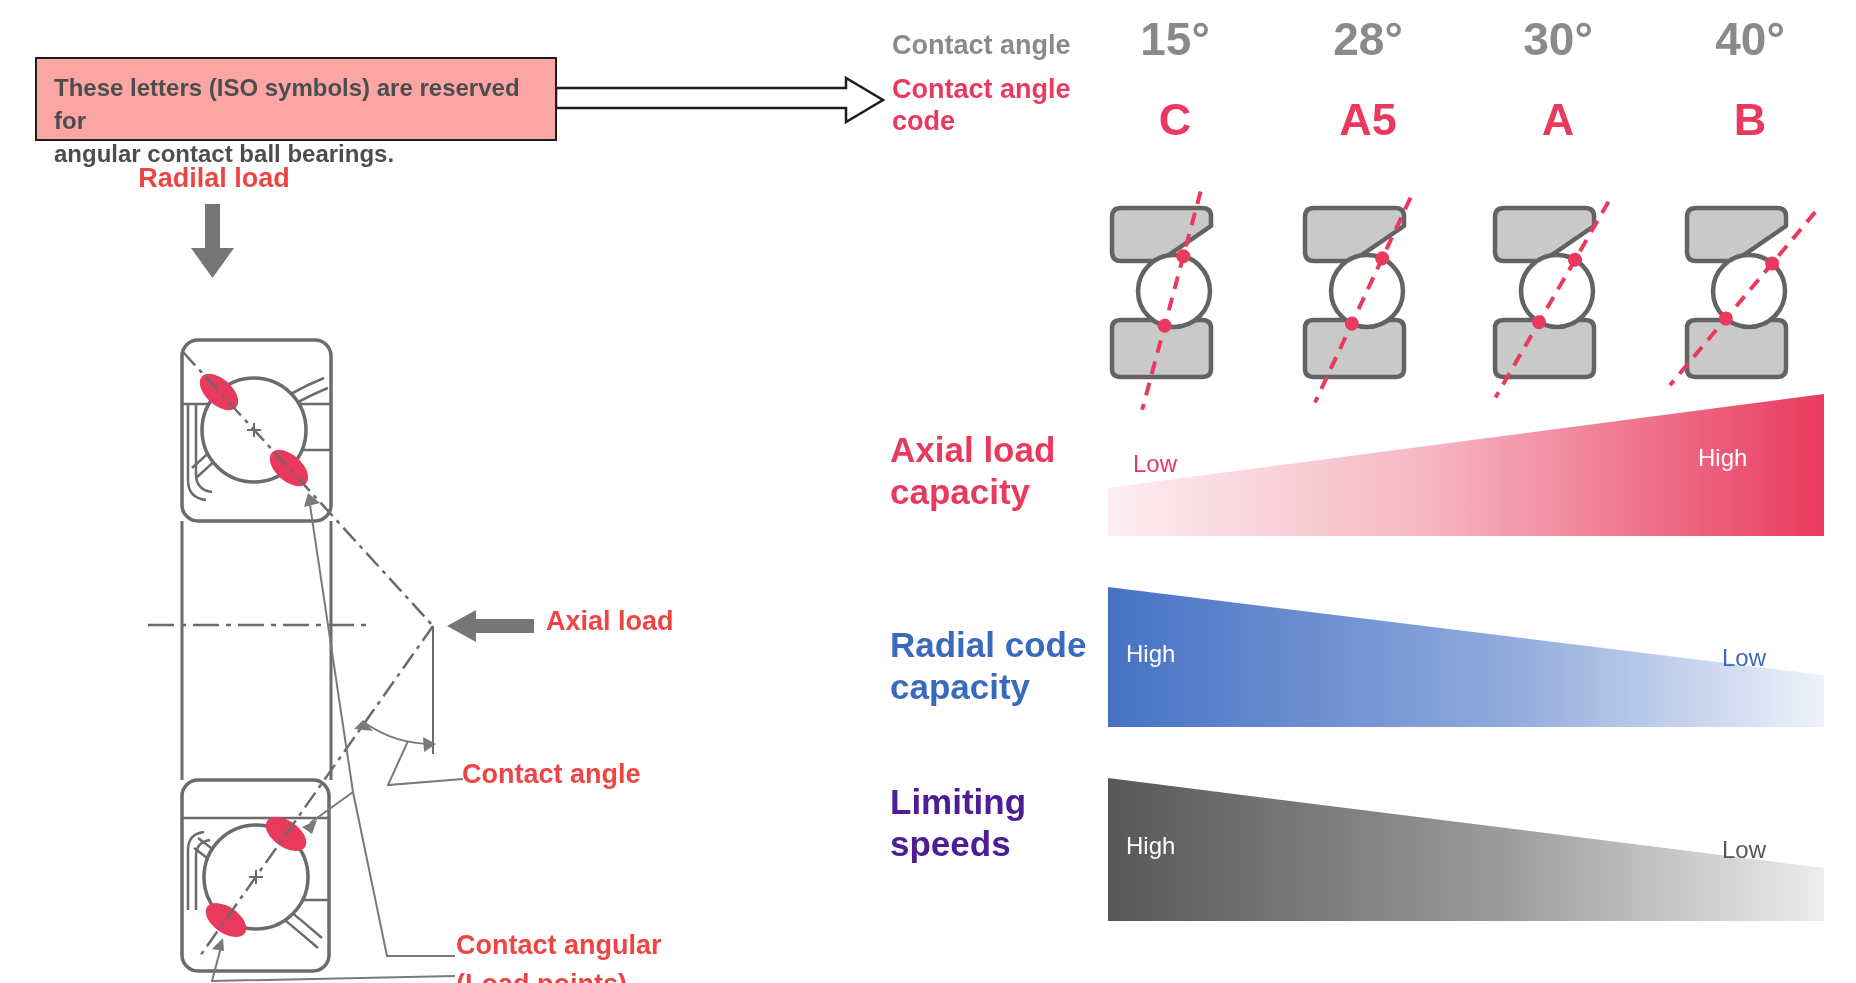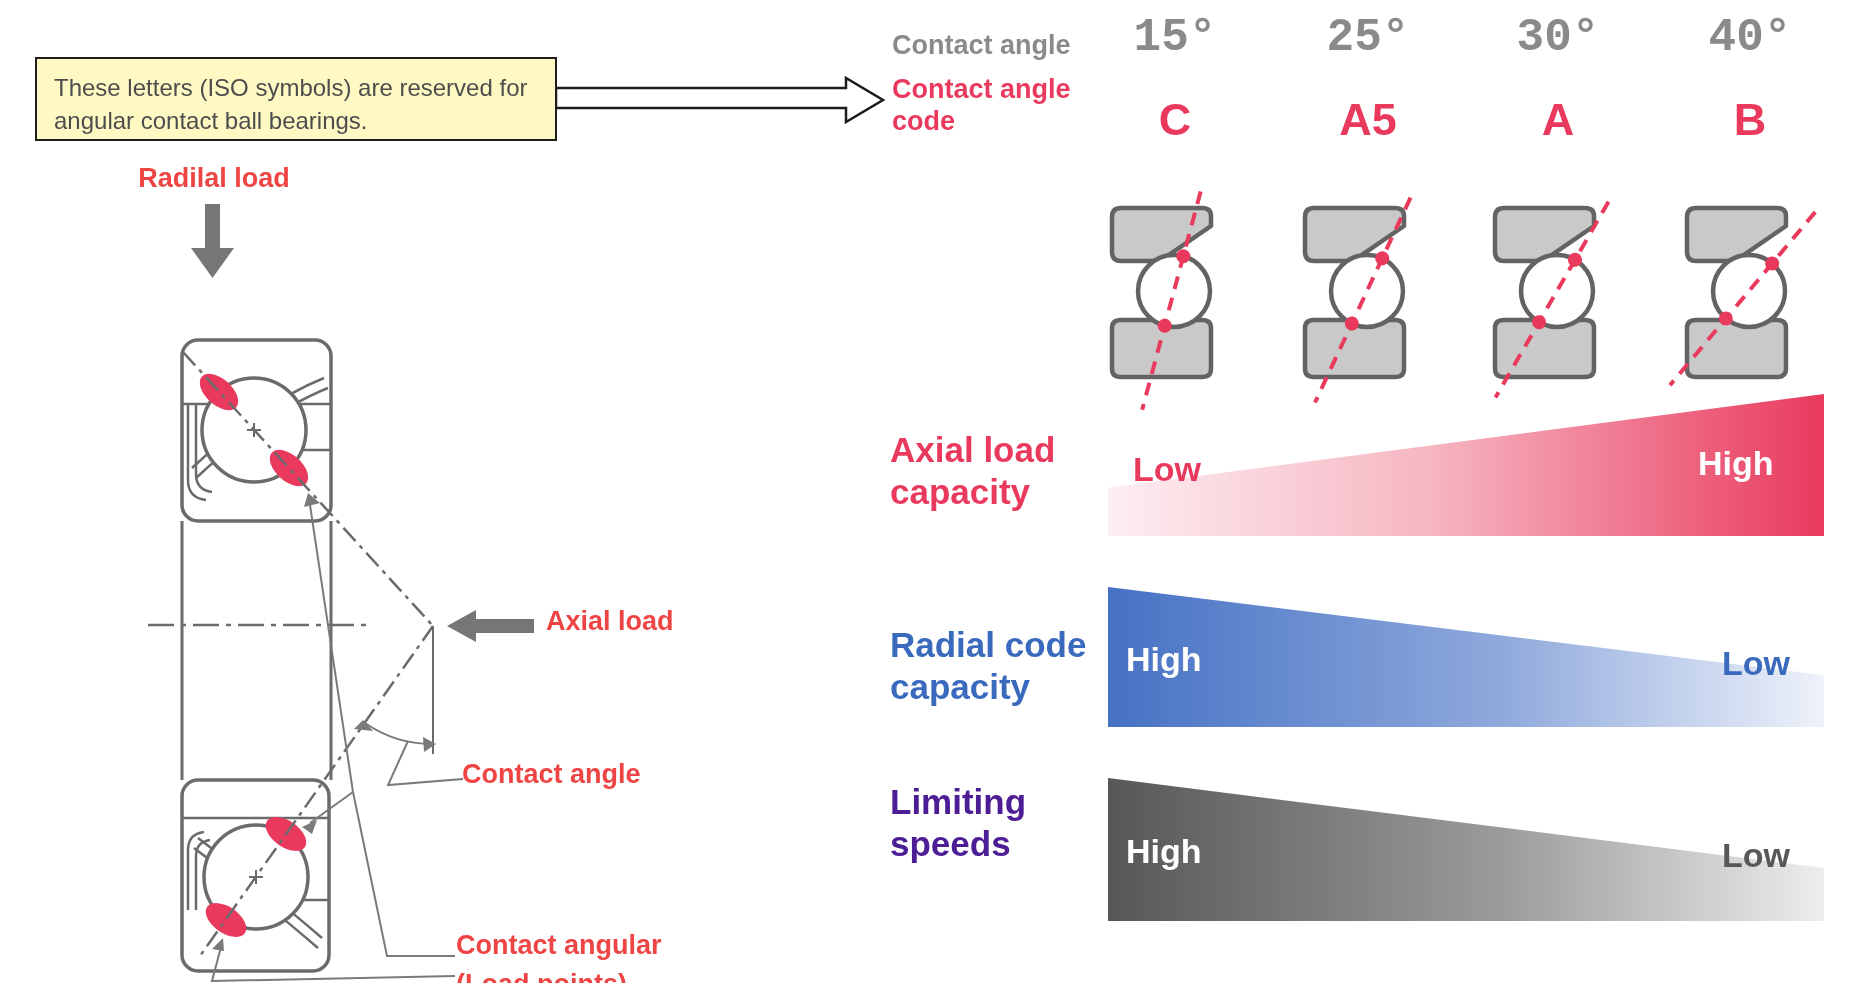--- a/index.html
+++ b/index.html
@@ -3,49 +3,49 @@
 <meta charset="utf-8">
 <style>
   * { margin:0; padding:0; box-sizing:border-box; }
   html,body { background:#ffffff; }
   body { font-family:"Liberation Sans", sans-serif; }
   .canvas { position:relative; width:1856px; height:983px; background:#fff; overflow:hidden; }
   .abs { position:absolute; }
 
   
   .callout { left:35px; top:57px; width:522px; height:84px; border:2.5px solid #1c1c1c;
-             background:#fef9c3; padding:12px 0 0 17px; font-size:24px; font-weight:normal;
+             background:#fca5a5; padding:12px 0 0 17px; font-size:24px; font-weight:bold;
              color:#4d4d4d; line-height:33px; }
 
   
   .lbl-gray { color:#ef4444; font-weight:bold; font-size:27px; }
   .radial-label { left:118px; top:163px; width:192px; text-align:center; }
   .axial-label  { left:546px; top:606px; }
   .ca-label     { left:462px; top:759px; }
   .cp-label     { left:456px; top:926px; line-height:39px; }
 
   
   .hdr-gray { left:892px; top:30px; color:#8a8a8a; font-weight:bold; font-size:27px; }
   .hdr-pink { left:892px; top:73px; color:#e93a5e; font-weight:bold; font-size:27px; line-height:32px; }
-  .angle-cell { top:12px; width:130px; text-align:center; color:#8a8a8a; font-weight:bold; font-size:46px;font-family:Liberation Mono, monospace; }
+  .angle-cell { top:12px; width:130px; text-align:center; color:#8a8a8a; font-weight:bold; font-size:46px; }
   .code-cell  { top:94px; width:130px; text-align:center; color:#e93a5e; font-weight:bold; font-size:45px; }
 
   
   .wedge { left:1108px; width:716px; }
   .wedge-pink { top:394px; height:142px;
       background:linear-gradient(90deg,#fdeef2 0%, #f6b6c2 45%, #e93a5e 100%);
       clip-path:polygon(0 66%, 100% 0%, 100% 100%, 0 100%); }
   .wedge-blue { top:587px; height:140px;
       background:linear-gradient(90deg,#4672c4 0%, #8fa9dc 55%, #eef2fa 100%);
       clip-path:polygon(0 0, 100% 63%, 100% 100%, 0 100%); }
   .wedge-gray { top:778px; height:143px;
       background:linear-gradient(90deg,#575757 0%, #9b9b9b 55%, #ededed 100%);
       clip-path:polygon(0 0, 100% 63%, 100% 100%, 0 100%); }
 
-  .wedge-val { font-weight:bold; font-size:34px; }
+  .wedge-val { font-weight:normal; font-size:24px; }
   .v-pink-low  { left:1133px; top:450px; color:#e93a5e; }
   .v-pink-high { left:1698px; top:444px; color:#ffffff; }
   .v-blue-high { left:1126px; top:640px; color:#ffffff; }
   .v-blue-low  { left:1722px; top:644px; color:#3a6abe; }
   .v-gray-high { left:1126px; top:832px; color:#ffffff; }
   .v-gray-low  { left:1722px; top:836px; color:#575757; }
 
   .side-label { left:890px; font-weight:bold; font-size:35px; line-height:42px; }
   .sl-pink { top:429px; color:#e93a5e; }
   .sl-blue { top:624px; color:#3a6abe; }
@@ -145,21 +145,21 @@
     <div>(Load points)</div>
   </div>
 
   <div class="abs hdr-gray">Contact angle</div>
   <div class="abs hdr-pink">
     <div>Contact angle</div>
     <div>code</div>
   </div>
 
   <div class="abs angle-cell" style="left:1110px;">15°</div>
-  <div class="abs angle-cell" style="left:1303px;">25°</div>
+  <div class="abs angle-cell" style="left:1303px;">28°</div>
   <div class="abs angle-cell" style="left:1493px;">30°</div>
   <div class="abs angle-cell" style="left:1685px;">40°</div>
 
   <div class="abs code-cell" style="left:1110px;">C</div>
   <div class="abs code-cell" style="left:1303px;">A5</div>
   <div class="abs code-cell" style="left:1493px;">A</div>
   <div class="abs code-cell" style="left:1685px;">B</div>
 
   <svg class="abs icon-svg" style="left:1110px; top:206px;" width="130" height="176" viewBox="0 0 130 176">
     <g stroke="#636363" stroke-width="4.5" stroke-linejoin="round" fill="#c9c9c9">

